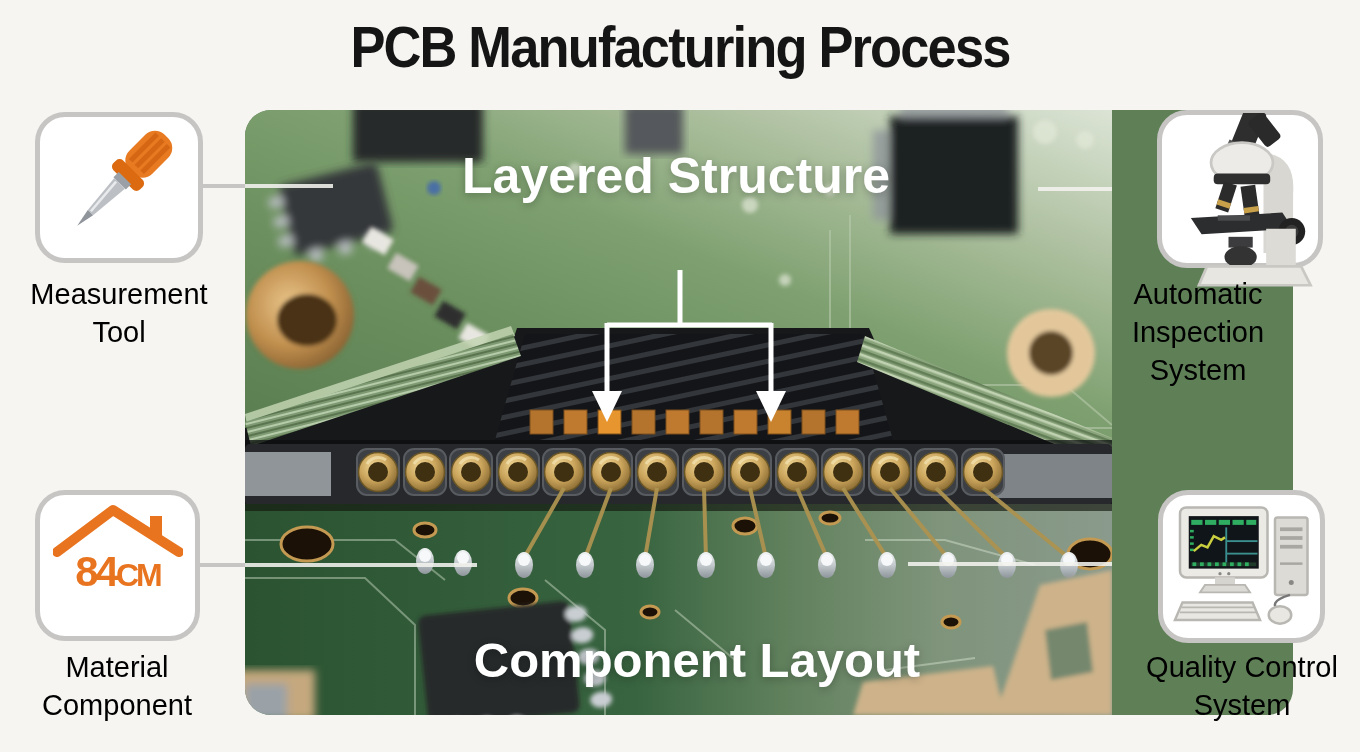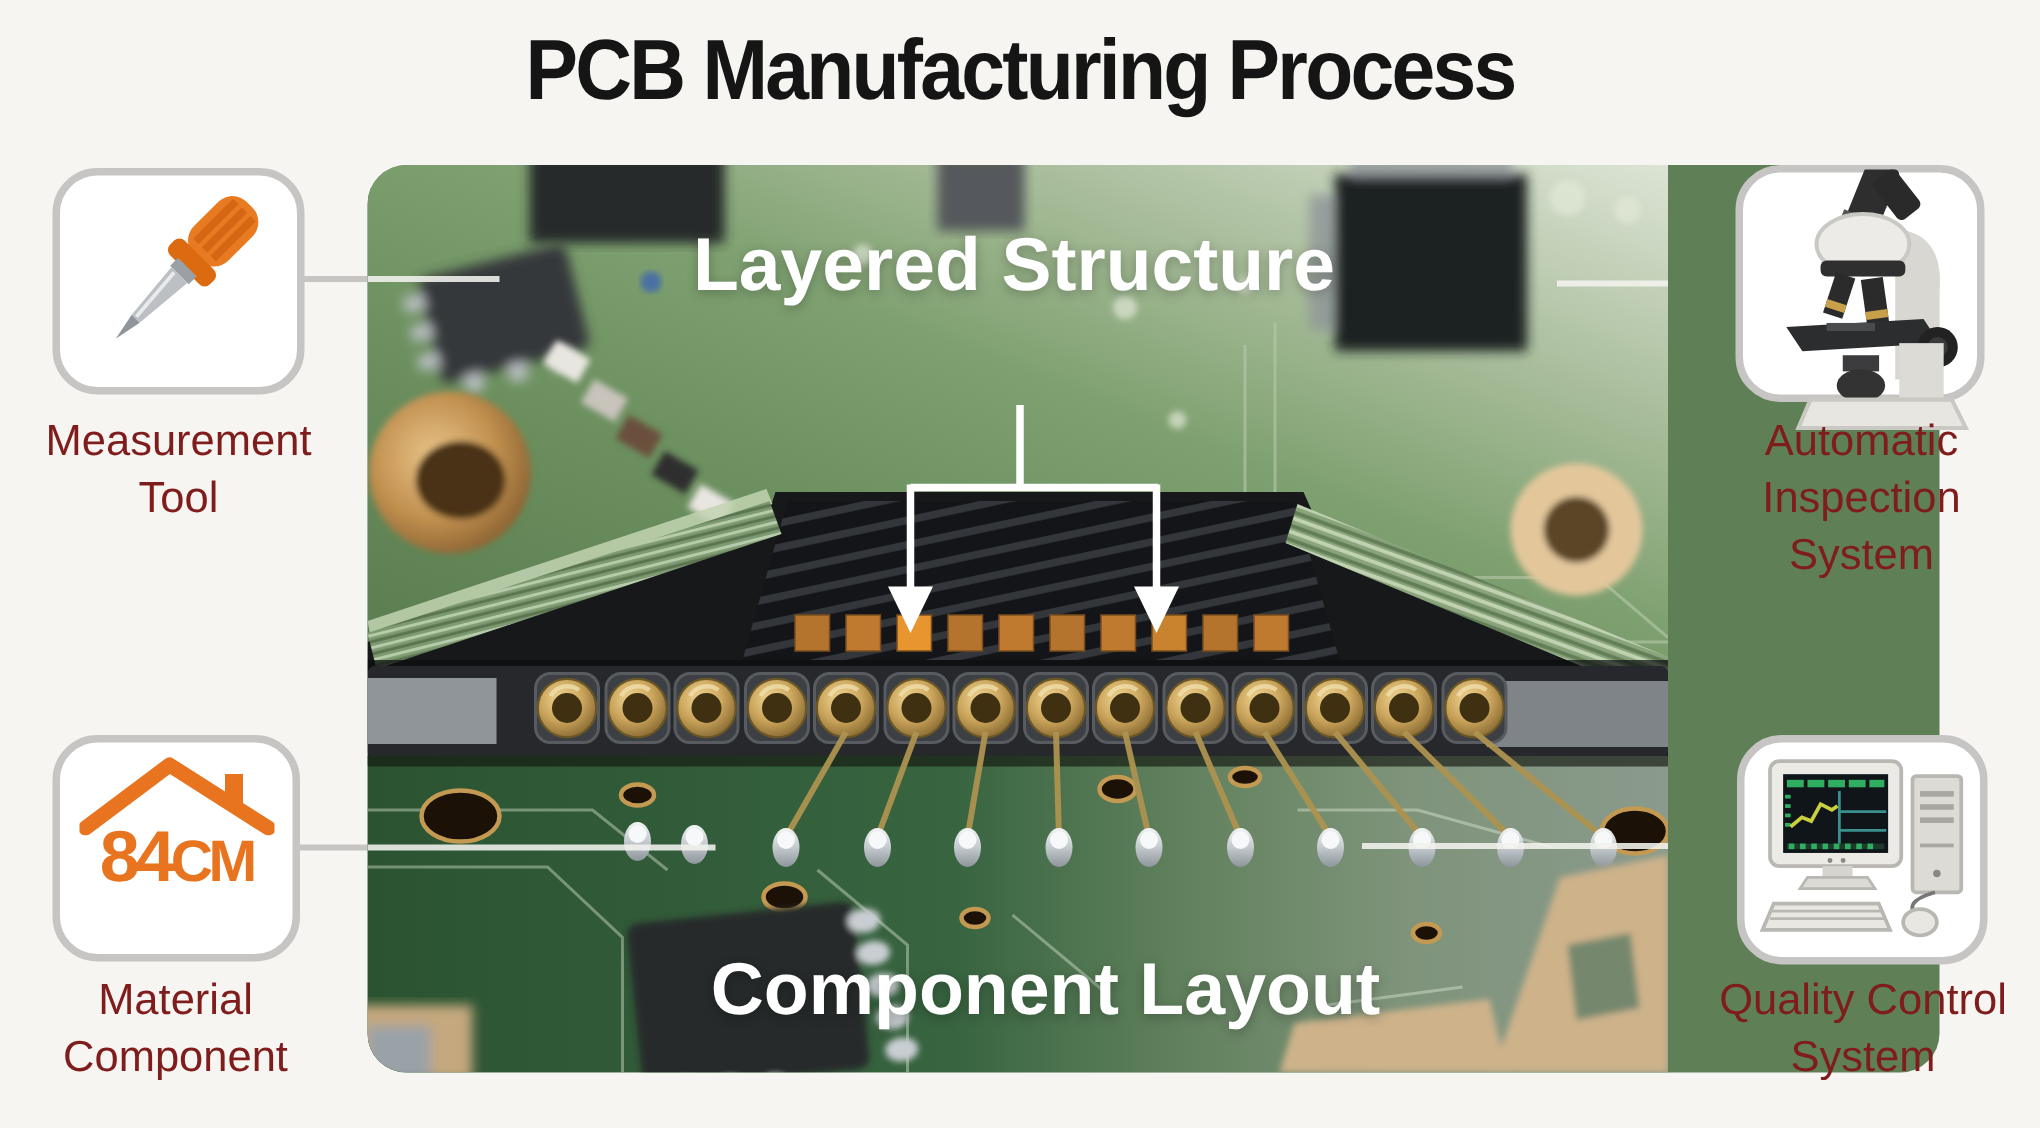--- a/index.html
+++ b/index.html
@@ -28,29 +28,29 @@
   .overlay.component{left:152px;top:522px;width:600px;font-size:49px;}
   .conn-in{position:absolute;height:4px;background:rgba(243,243,238,.88);}
   
   .conn{position:absolute;height:4px;background:#c6c5c3;}
   
   .icon-box{
     position:absolute;box-sizing:border-box;background:#fff;
     border:5px solid #c6c5c3;border-radius:30px;
   }
   .callout-label{
-    position:absolute;text-align:center;font-size:29px;line-height:38px;color:#7f1d1d;
+    position:absolute;text-align:center;font-size:29px;line-height:38px;color:#000000;
   }
   .icon{position:absolute;}
   .thickness-value{
     position:absolute;left:35px;top:544px;width:165px;text-align:center;
     color:#e8741f;font-weight:bold;letter-spacing:-3px;line-height:56px;white-space:nowrap;
   }
-  .thickness-value .num{font-size:48px;text-align:right;}
-  .thickness-value .unit{font-size:39px;}
+  .thickness-value .num{font-size:42px;text-align:right;}
+  .thickness-value .unit{font-size:32px;}
 </style>
 </head>
 <body>
 
 <div class="title">PCB Manufacturing Process</div>
 
 <div class="conn" style="left:200px;top:184px;width:48px;"></div>
 <div class="conn" style="left:197px;top:563px;width:51px;"></div>
 <div class="conn" style="left:1110px;top:186px;width:50px;"></div>
 <div class="conn" style="left:1110px;top:561px;width:50px;"></div>
@@ -346,21 +346,21 @@
     </g>
   <polygon points="14,78 82,74 90,86 22,90" fill="#2c2d2f"></polygon>
   <rect x="34" y="76" width="24" height="4" fill="#4a4b4d"></rect>
   <circle cx="89" cy="88" r="10" fill="#222"></circle>
     <circle cx="89" cy="88" r="5" fill="#3a3a3a"></circle>
   <rect x="70" y="86" width="22" height="30" fill="#dcdbd6"></rect>
   <rect x="42" y="92" width="18" height="8" fill="#3c3c3e"></rect>
   <ellipse cx="51" cy="107" rx="12" ry="8" fill="#333"></ellipse>
   <polygon points="26,114 96,114 103,128 20,128" fill="#e7e6e1" stroke="#c9c8c3" stroke-width="2"></polygon>
 </svg>
-<div class="callout-label" style="left:1141px;top:275px;width:200px;">Automatic Inspection System</div>
+<div class="callout-label" style="left:1098px;top:275px;width:200px;">Automatic Inspection System</div>
 
 <div class="icon-box" style="left:1158px;top:490px;width:167px;height:153px;"></div>
 <svg class="icon" style="left:1170px;top:498px;" width="150" height="135" viewBox="0 0 120 105">
   <rect x="84" y="14" width="26" height="62" rx="2" fill="#dddbd6" stroke="#b9b7b2" stroke-width="2"></rect>
   <rect x="88" y="22" width="18" height="3" fill="#a9a7a2"></rect>
     <rect x="88" y="29" width="18" height="3" fill="#a9a7a2"></rect>
   <rect x="88" y="36" width="18" height="3" fill="#a9a7a2"></rect>
     <rect x="88" y="50" width="18" height="2" fill="#a9a7a2"></rect>
   <circle cx="97" cy="66" r="2" fill="#8a8885"></circle>
   <path d="M96,76 q-20,6 -7,14" stroke="#777" stroke-width="2" fill="none"></path>

